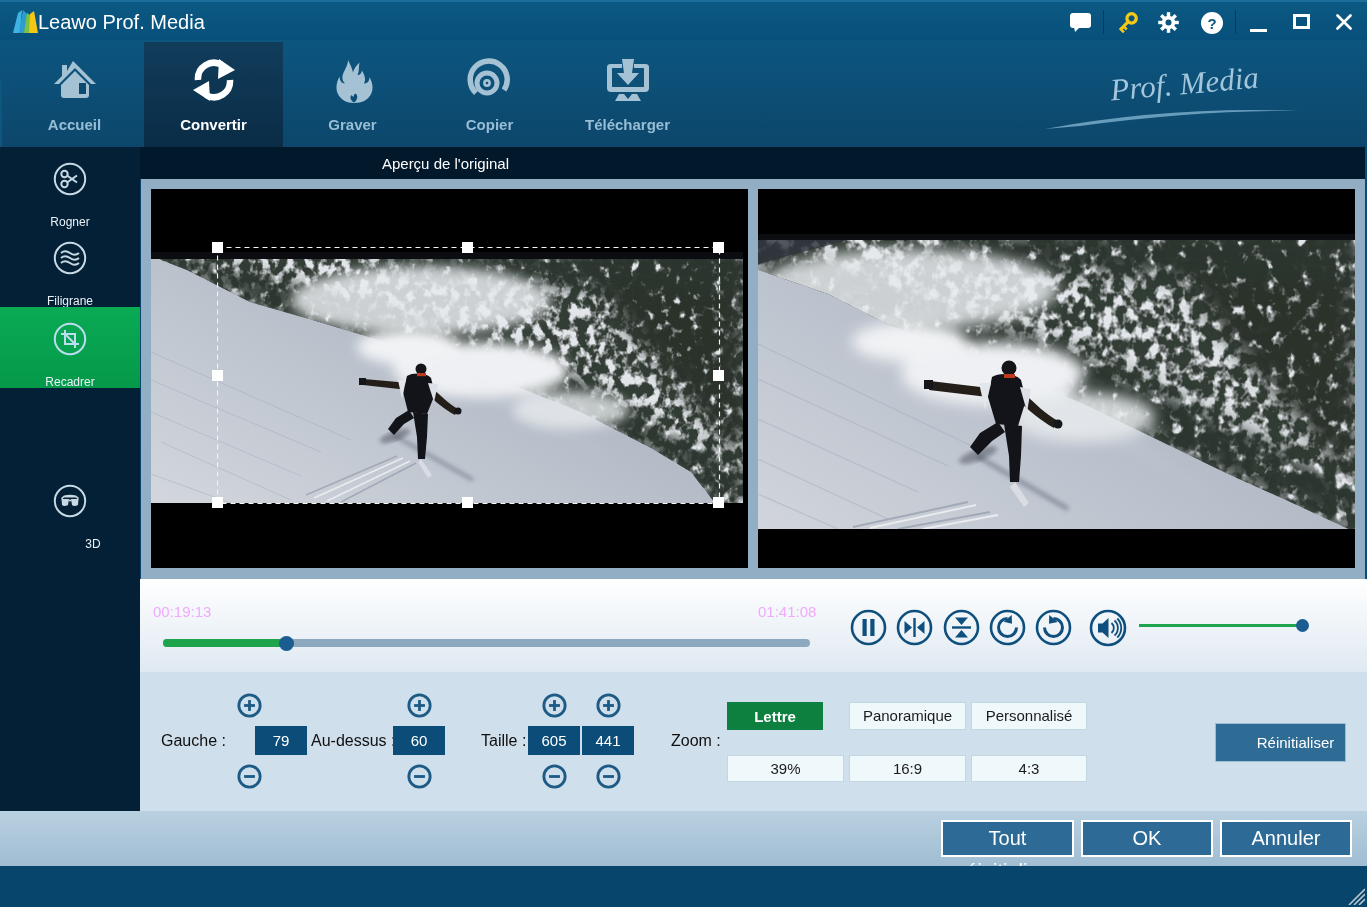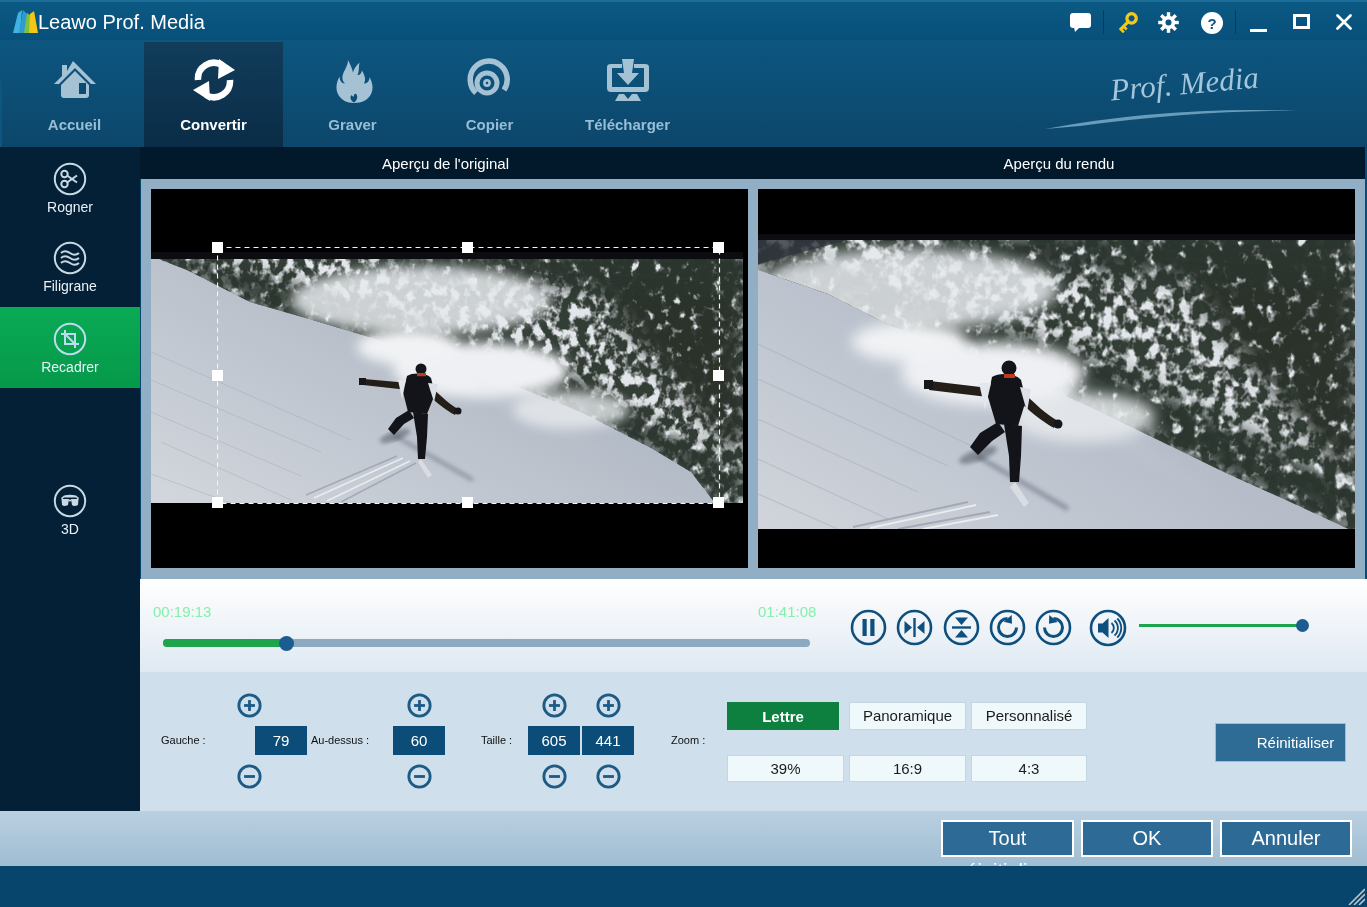--- a/index.html
+++ b/index.html
@@ -19,21 +19,21 @@
     background:linear-gradient(#0c5680,#0d466b); }
   .tab { position:absolute; top:2px; width:139px; height:105px; text-align:center; }
   .tab .lbl { position:absolute; top:74px; width:100%; font-size:15px; font-weight:bold; color:#98bed6; }
   .tab.sel { background:linear-gradient(#113d5b,#0a2c46); }
   .tab.sel .lbl { color:#ffffff; }
   .tab svg.icon { position:absolute; top:15px; left:50%; transform:translateX(-50%); }
 
   
   #sidebar { left:0; top:147px; width:140px; height:664px; background:#032036; }
   .sitem { position:absolute; width:140px; height:80px; text-align:center; }
-  .sitem .lbl { position:absolute; top:52px; width:100%; font-size:14px; color:#e9f2f8; }
+  .sitem .lbl { position:absolute; top:68px; width:100%; font-size:12px; color:#e9f2f8; }
   .sitem svg { position:absolute; top:15px; left:50%; transform:translateX(-50%); }
   .sitem.sel { background:linear-gradient(#0aaa55,#05994a); }
 
   
   #strip { left:140px; top:147px; width:1227px; height:32px; background:#02192c; }
   .ptitle { position:absolute; top:0; height:32px; line-height:33px; color:#fff; font-size:15px; text-align:center; }
 
   
   #pframe { left:141px; top:179px; width:1224px; height:400px; background:#91aec4; }
   .pane { position:absolute; top:10px; height:379px; background:#000; overflow:hidden; }
@@ -42,31 +42,31 @@
   #rightedge { left:1365px; top:147px; width:2px; height:664px; background:#0b4c77; }
   #leftedge { left:0; top:40px; width:2px; height:107px; background:#0c5680; }
 
   
   #croprect { left:217px; top:247px; }
   .handle { position:absolute; width:11px; height:11px; background:#fff; }
 
   
   #timeline { left:140px; top:579px; width:1227px; height:93px;
     background:linear-gradient(#ffffff,#dfe9f2); }
-  .tcode { position:absolute; top:603px; font-size:15px; color:#86efac; }
+  .tcode { position:absolute; top:603px; font-size:15px; color:#f0abfc; }
   #track { left:163px; top:639px; width:647px; height:8px; background:#8ca9bf; border-radius:4px; }
   #trackfill { left:163px; top:639px; width:123px; height:8px; background:#1ea44c; border-radius:4px 0 0 4px; }
   #knob { left:279px; top:636px; width:15px; height:15px; border-radius:50%; background:#1b5d90; }
   #volline { left:1139px; top:624px; width:163px; height:3px; background:#1ea44c; }
   #volknob { left:1296px; top:619px; width:13px; height:13px; border-radius:50%; background:#1b5d90; }
   .cbtn { position:absolute; top:609px; }
 
   
   #controls { left:140px; top:672px; width:1227px; height:139px; background:#cfdfeb; }
-  .clabel { position:absolute; font-size:11px; color:#101010; height:29px; line-height:29px; top:726px; }
+  .clabel { position:absolute; font-size:16px; color:#101010; height:29px; line-height:29px; top:726px; }
   .cinput { position:absolute; top:726px; height:29px; background:#0c4c78; color:#fff; font-size:15px;
     text-align:center; line-height:29px; width:52px; }
   .pm { position:absolute; width:25px; height:25px; }
   .zbtn { position:absolute; font-size:15px; text-align:center; color:#1c1c1c;
     background:#eff8fb; border:1px solid #c3d7e2; }
   .zbtn.green { background:#0d8040; color:#fff; font-weight:bold; border:1px solid #0d8040; }
   #resetbtn { left:1215px; top:723px; width:131px; height:39px; background:#2e6b95; color:#fff;
     font-size:15px; text-align:center; line-height:37px; border:1px solid #9dbdd4;padding-left:30px; }
 
   
@@ -216,37 +216,36 @@
       <svg width="34" height="34" viewBox="0 0 34 34">
         <circle cx="17" cy="17" r="15.2" fill="none" stroke="#bcdcef" stroke-width="2"></circle>
         <g stroke="#bcdcef" stroke-width="2" fill="none">
           <path d="M12,8 L12,22 L26,22"></path>
           <path d="M8,12 L22,12 L22,26"></path>
           <line x1="12" y1="12" x2="22" y2="22"></line>
         </g>
       </svg>
       <div class="lbl">Recadrer</div>
     </div>
-    <div class="sitem" style="top:322px;">
+    <div class="sitem" style="top:322px;padding-left:23px;">
       <svg width="34" height="34" viewBox="0 0 34 34">
         <circle cx="17" cy="17" r="15.2" fill="none" stroke="#c8d9e4" stroke-width="2"></circle>
         <g fill="#c8d9e4">
           <path d="M8,14 L11,11.5 Q17,10 23,11.5 L26,14 L25,15.5 L23,13.5 L11,13.5 L9,15.5 Z"></path>
           <path d="M8.5,15 L16,15 L15,21 Q11,23 9,21 Z"></path>
           <path d="M18,15 L25.5,15 L25,21 Q21,23 19,21 Z"></path>
           <path d="M15.5,16 Q17,14.8 18.5,16 L18,17.5 Q17,16.8 16,17.5 Z"></path>
         </g>
       </svg>
       <div class="lbl">3D</div>
     </div>
   </div>
 
   <div id="strip" class="abs">
     <div class="ptitle" style="left:0; width:611px;">Aperçu de l'original</div>
-    <div class="ptitle" style="left:611px; width:616px;">Aperçu du rendu</div>
   </div>
 
   <div id="pframe" class="abs">
     <div class="pane" id="paneL">
       <svg class="abs" style="left:0; top:63px;" width="592" height="251" viewBox="0 0 592 251">
         <defs>
           <linearGradient id="slopeL" x1="1" y1="0.2" x2="0" y2="1">
             <stop offset="0" stop-color="#a0a9b7"></stop>
             <stop offset="0.55" stop-color="#bcc3cd"></stop>
             <stop offset="1" stop-color="#d3d7dd"></stop>
@@ -537,21 +536,21 @@
       <g stroke="#1d5b86" stroke-width="2.6">
         <line x1="6.5" y1="11.5" x2="16.5" y2="11.5"></line>
         <line x1="11.5" y1="6.5" x2="11.5" y2="16.5"></line>
       </g>
     </svg>
   <svg class="pm abs" style="left:596px; top:764px;" viewBox="0 0 23 23">
       <circle cx="11.5" cy="11.5" r="9.8" fill="none" stroke="#1d5b86" stroke-width="2.6"></circle>
       <line x1="6.5" y1="11.5" x2="16.5" y2="11.5" stroke="#1d5b86" stroke-width="2.6"></line>
     </svg>
 
-  <div class="zbtn green abs" style="left:727px; top:702px; width:112px; height:28px; line-height:28px;">Lettre</div>
+  <div class="zbtn green abs" style="left:727px; top:702px; width:96px; height:28px; line-height:28px;">Lettre</div>
   <div class="zbtn abs" style="left:849px; top:702px; width:117px; height:28px; line-height:26px;">Panoramique</div>
   <div class="zbtn abs" style="left:971px; top:702px; width:116px; height:28px; line-height:26px;">Personnalisé</div>
   <div class="zbtn abs" style="left:727px; top:755px; width:117px; height:27px; line-height:25px;">39%</div>
   <div class="zbtn abs" style="left:849px; top:755px; width:117px; height:27px; line-height:25px;">16:9</div>
   <div class="zbtn abs" style="left:971px; top:755px; width:116px; height:27px; line-height:25px;">4:3</div>
   <div id="resetbtn" class="abs">Réinitialiser</div>
 
   <div id="bottombar" class="abs">
     <div class="bbtn" style="left:941px; width:133px;">
         <span>Tout réinitialiser</span>

